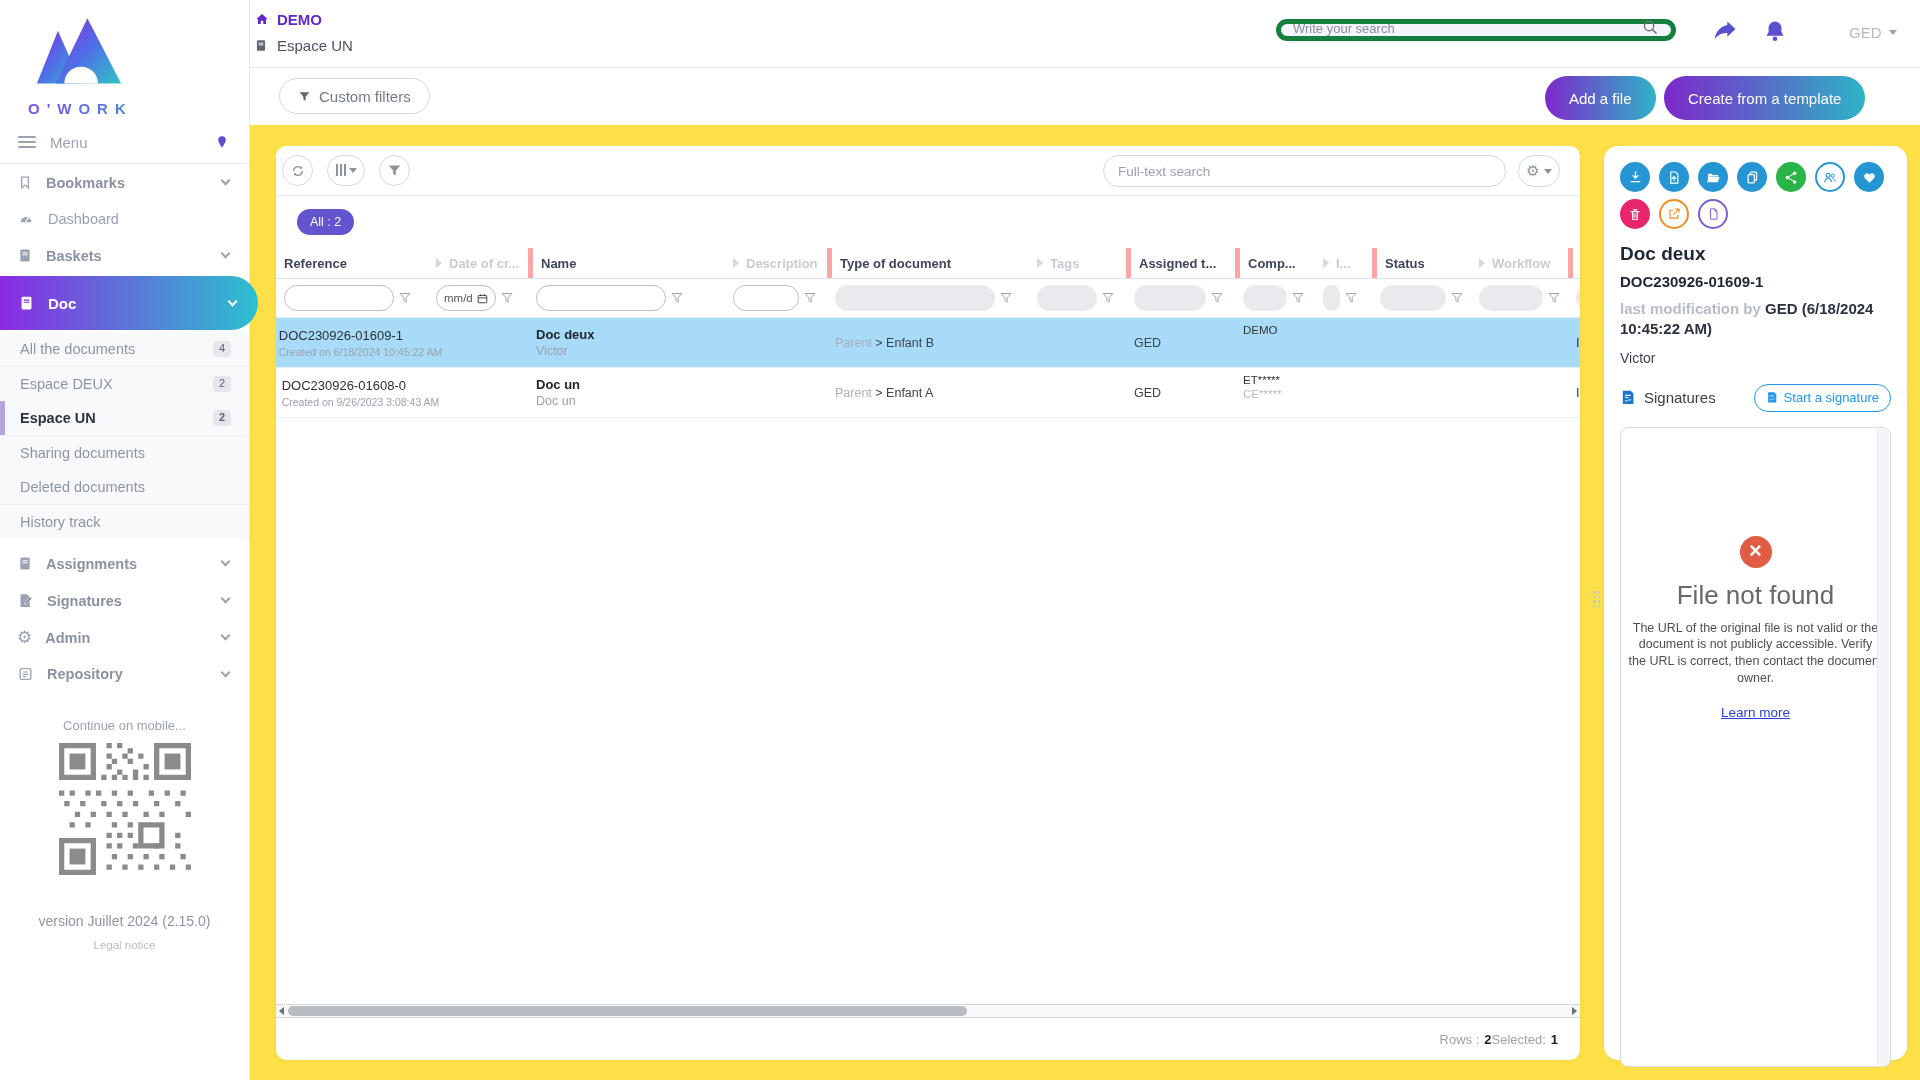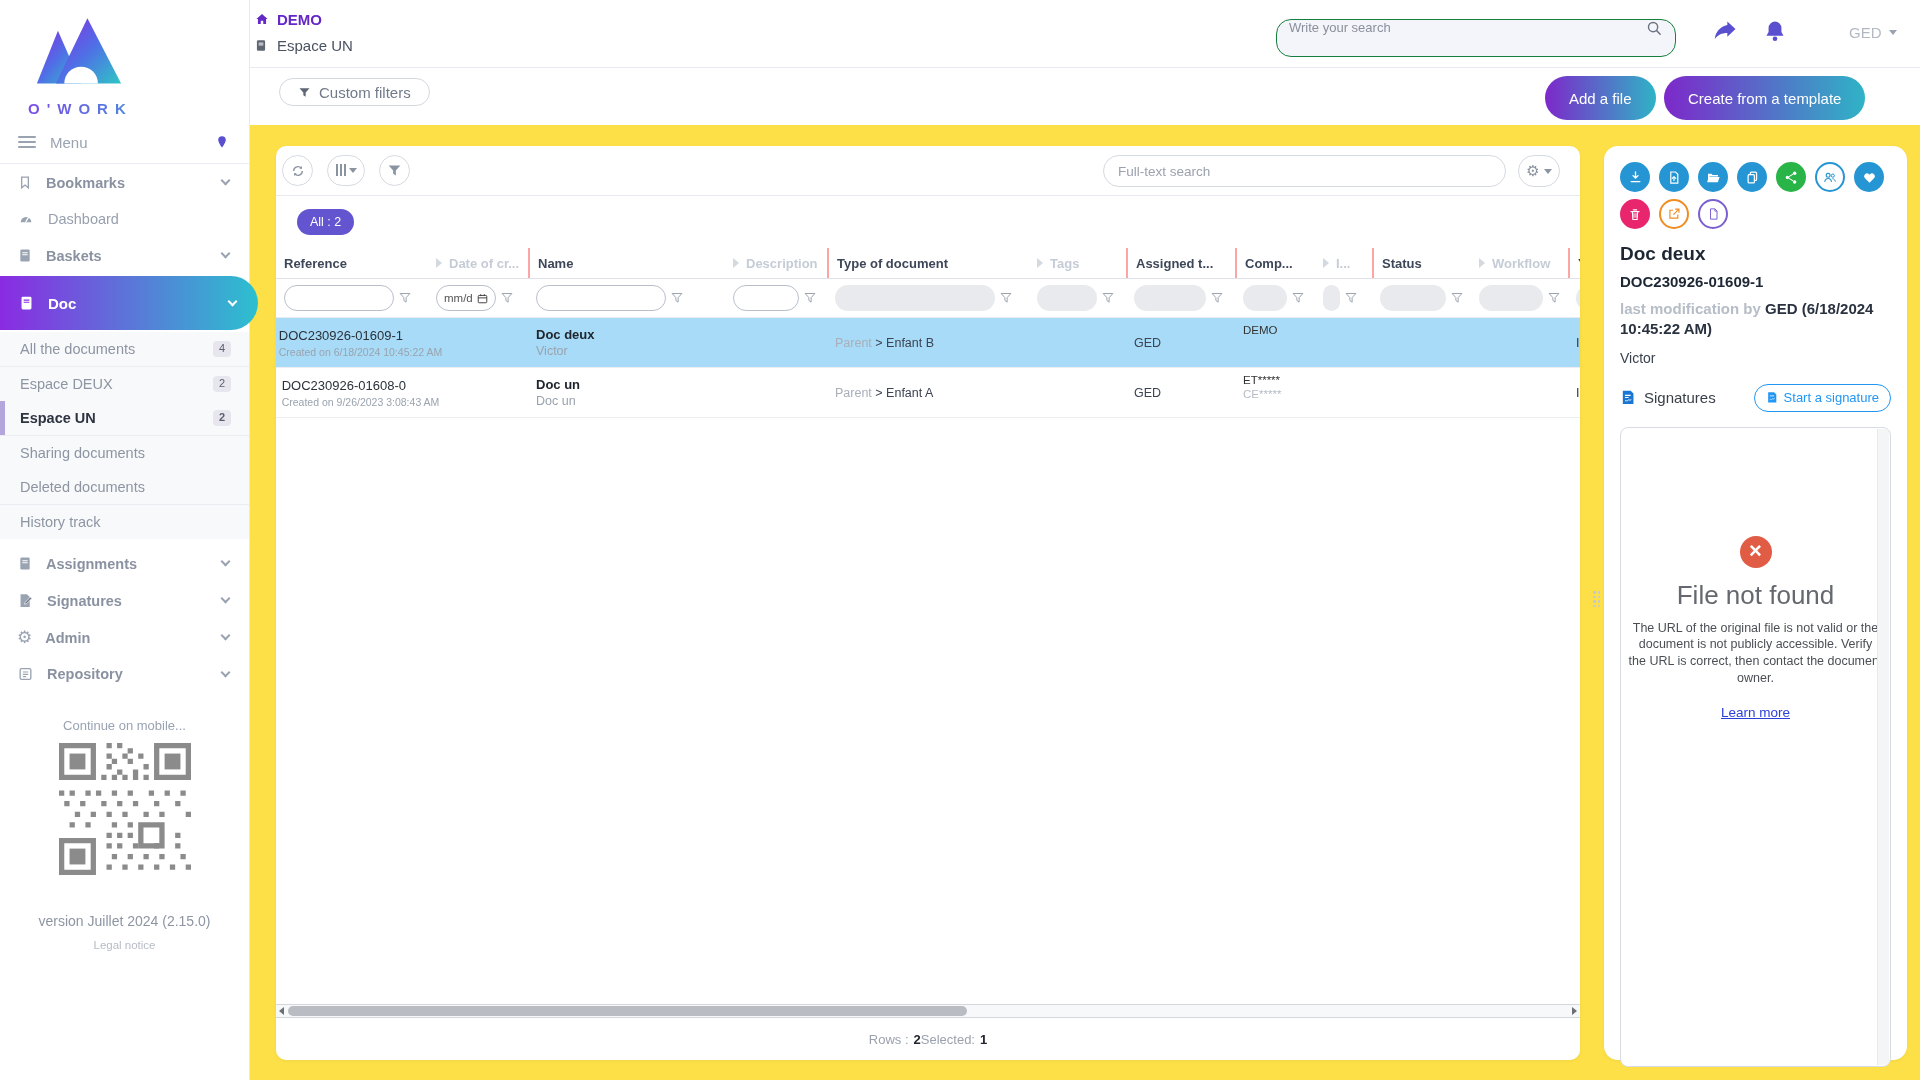--- a/index.html
+++ b/index.html
@@ -29,48 +29,48 @@
 .subitem.sel .bar{position:absolute;left:0;top:0;bottom:0;width:5px;background:#b3a6dd}
 .mobile-hint{text-align:center;color:#9aa3b2;font-size:13px;margin-top:26px}
 .qr{margin:10px auto 0;width:132px}
 .version{text-align:center;color:#8d95a3;font-size:14px;margin-top:38px}
 .legal{text-align:center;color:#b6bcc6;font-size:11.5px;margin-top:10px;cursor:pointer}
 
 .header{position:absolute;left:250px;top:0;right:0;height:125px;background:#fff}
 .hrow1{position:relative;height:68px;border-bottom:1px solid #e8eaf0}
 .crumb1{position:absolute;left:4px;top:11px;display:flex;align-items:center;gap:7px;font-size:15px;font-weight:800;color:#6428c8}
 .crumb2{position:absolute;left:4px;top:37px;display:flex;align-items:center;gap:9px;font-size:15px;color:#4a5160}
-.hsearch{position:absolute;left:1026px;top:19px;width:400px;height:38px;border:1px solid #15803d;background:#f4f5fa;border-radius:15px;display:flex;align-items:flex-start;padding:0 12px}
+.hsearch{position:absolute;left:1026px;top:19px;width:400px;height:22px;border:5px solid #15803d;background:#f4f5fa;border-radius:15px;display:flex;align-items:flex-end;padding:0 12px}
 .hsearch input{flex:1;border:0;background:transparent;outline:none;font-size:13px;color:#555;font-family:"Liberation Sans",sans-serif}
 .hsearch input::placeholder{color:#8a8f9c}
 .hico{position:absolute;top:18px;cursor:pointer}
 .ged{position:absolute;left:1599px;top:24px;display:flex;align-items:center;gap:7px;color:#b3b9c3;font-size:15px;cursor:pointer}
 .caret{width:0;height:0;border-left:4px solid transparent;border-right:4px solid transparent;border-top:5px solid #9aa3b0}
 .hrow2{position:relative;height:57px}
-.cfilters{position:absolute;left:29px;top:10px;height:28px;display:flex;align-items:center;gap:8px;padding:0 18px;border:1px solid #d4d8df;border-radius:18px;background:#fff;color:#707a89;font-size:15px;cursor:pointer}
+.cfilters{position:absolute;left:29px;top:10px;height:36px;display:flex;align-items:center;gap:8px;padding:0 18px;border:1px solid #d4d8df;border-radius:18px;background:#fff;color:#707a89;font-size:15px;cursor:pointer}
 .gbtn{position:absolute;top:8px;height:44px;border:0;border-radius:22px;background:linear-gradient(90deg,#7d28ca,#2fb3c6);color:#fff;font-size:15px;padding:0 24px;font-family:"Liberation Sans",sans-serif;cursor:pointer}
 .gbtn.add{left:1295px}.gbtn.create{left:1414px}
 
 .content{position:absolute;left:250px;top:125px;right:0;bottom:0;background:#fde047}
 .table-card{position:absolute;left:26px;top:21px;width:1304px;height:914px;background:#fff;border-radius:10px;box-shadow:0 1px 3px rgba(40,50,70,.06);display:flex;flex-direction:column;overflow:hidden}
 .toolbar{position:relative;height:50px;border-bottom:1px solid #e8eaf0;display:flex;align-items:center;gap:14px;padding-left:6px;flex:none}
 .cbtn{width:31px;height:31px;border-radius:16px;border:1px solid #d5d9e0;background:#fff;display:flex;align-items:center;justify-content:center;gap:2px;cursor:pointer;color:#8a93a0}
 .cbtn.cols{width:38px}
 .bars span{display:inline-block;width:2px;height:12px;background:#8a93a0;margin:0 1px}
 .ftsearch{position:absolute;left:827px;top:9px;width:403px;height:32px;border:1px solid #d5d9e0;border-radius:16px;display:flex;align-items:center;padding:0 14px}
 .ftsearch input{flex:1;border:0;outline:none;font-size:13.5px;color:#555;font-family:"Liberation Sans",sans-serif}
 .ftsearch input::placeholder{color:#9aa2ae}
 .gearpill{position:absolute;left:1242px;top:9px;width:42px;height:32px;border:1px solid #d5d9e0;border-radius:16px;background:#fff;display:flex;align-items:center;justify-content:center;gap:4px;cursor:pointer}
 .gear{font-family:"DejaVu Sans",sans-serif;color:#8a93a0;font-size:15px;line-height:1}
 .badge-row{height:52px;display:flex;align-items:center;padding-left:21px;flex:none}
 .all-badge{background:var(--badge);color:#fff;font-size:12.5px;border-radius:14px;padding:6px 13px;cursor:pointer}
 .tgrid{display:grid;grid-template-columns:152px 100px 197px 102px 202px 97px 109px 80px 57px 99px 97px 140px;flex:none}
 .th{display:flex;align-items:center;height:30px;font-size:13px;font-weight:700;color:#3d4758;padding-left:8px;white-space:nowrap;overflow:hidden;cursor:pointer}
 .th.gray{color:#c5ccd6}
-.th.line{border-left:2px solid #fca5a5}
+.th.line{border-left:5px solid #fca5a5}
 .sort-arrow{width:0;height:0;border-top:5px solid transparent;border-bottom:5px solid transparent;border-left:6px solid #d4d9e0;margin-right:7px;flex:none}
 .hdr{border-bottom:1px solid #dfe3e9}
 .frow{border-bottom:1px solid #e8ebf0}
 .fcell{display:flex;align-items:center;height:38px;padding-left:8px;gap:5px;overflow:hidden}
 .fpill{height:26px;border-radius:13px}
 .fpill.white{border:1px solid #b9bfca;background:#fff}
 .fpill.gray{background:#e9eaed;border:0}
 .fdate{display:flex;align-items:center;justify-content:center;gap:4px;font-size:11.5px;color:#555;border:1px solid #b9bfca;background:#fff;height:26px;border-radius:13px;padding:0 7px}
 .fun{flex:none;cursor:pointer}
 .drow{height:50px;border-bottom:1px solid #eceef2;cursor:pointer}
@@ -88,21 +88,21 @@
 .cmp .a{font-size:11.5px;color:#333}
 .cmp .b{font-size:11.5px;color:#b6bcc6;margin-top:2px}
 .edge{font-size:12.5px;color:#333}
 .spacer{flex:1}
 .hscroll{flex:none;height:14px;display:flex;align-items:center;background:#f7f8f9;border-top:1px solid #d4d7dc;border-bottom:1px solid #d4d7dc}
 .sarr{width:0;height:0;flex:none;margin:0 3px;cursor:pointer}
 .sarr.l{border-top:4px solid transparent;border-bottom:4px solid transparent;border-right:5px solid #6b6f76}
 .sarr.r{border-top:4px solid transparent;border-bottom:4px solid transparent;border-left:5px solid #6b6f76}
 .strack{flex:1;height:10px;position:relative}
 .sthumb{position:absolute;left:1px;top:0;width:53%;height:10px;background:#b9bcc2;border-radius:5px;cursor:grab}
-.tfooter{flex:none;height:42px;display:flex;align-items:center;justify-content:center;padding:0 8px;font-size:13px}
+.tfooter{flex:none;height:42px;display:flex;align-items:center;justify-content:flex-end;padding:0 22px;font-size:13px}
 .gtxt{color:#9aa1ad}.btxt{color:#20242c;font-weight:700;margin-left:5px}
 
 .detail-card{position:absolute;left:1354px;top:21px;width:303px;height:914px;background:#fff;border-radius:14px;box-shadow:0 1px 3px rgba(40,50,70,.06);padding:16px}
 .dicons{display:flex;gap:9px}
 .dicons.r2{margin-top:7px}
 .dicon{width:30px;height:30px;border-radius:50%;display:flex;align-items:center;justify-content:center;cursor:pointer;flex:none}
 .dicon.fill-blue{background:var(--blue)}
 .dicon.fill-green{background:var(--green)}
 .dicon.fill-pink{background:var(--pink)}
 .dicon.ol-blue{background:#fff;border:2px solid var(--blue)}

